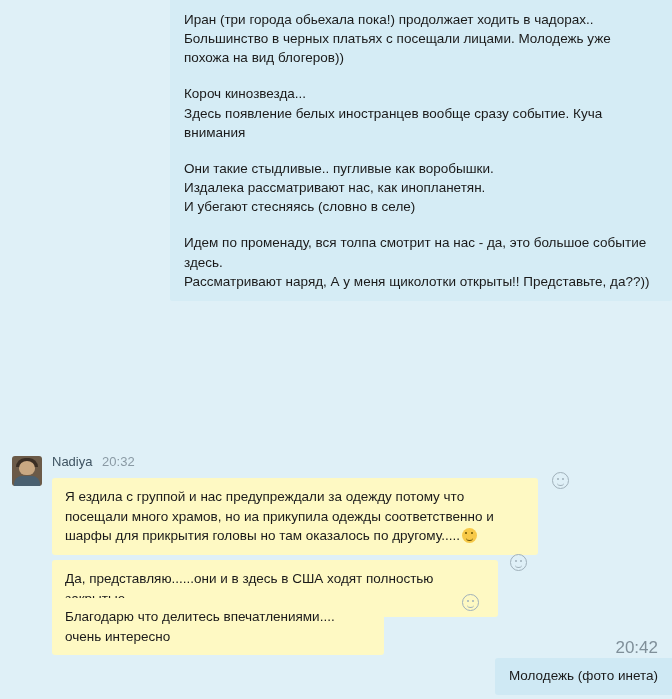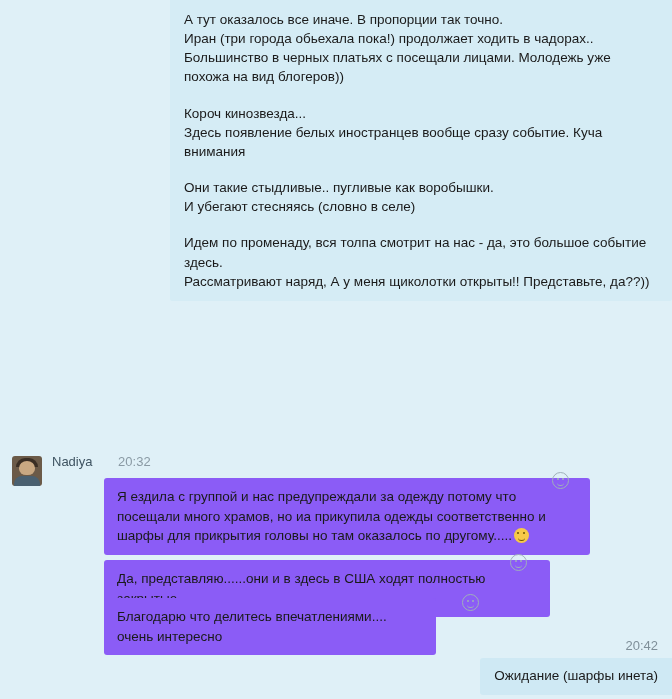--- a/index.html
+++ b/index.html
@@ -93,27 +93,26 @@
     top: 14px;
     font-size: 13px;
     color: #5a6b75;
   }
   .sender-name {
     color: #3e5361;
     margin-top: 36px;
   }
   .sender-time {
     color: #8a9aa4;
-    margin-left: 22px;
+    margin-left: 6px;
   }
 
   .bubble-in {
     position: relative;
-    margin-left: 52px;
-    background: #8b5cf6;
+    background: #fef9c3;
     border-radius: 3px;
     padding: 9px 13px;
     box-sizing: border-box;
     line-height: 1.45;
     color: #1a1a1a;
   }
   .bub1 {
     position: absolute;
     left: 52px;
     top: 38px;
@@ -195,47 +194,47 @@
   }
   .react1 { left: 552px; top: 32px; }
   .react2 { left: 510px; top: 114px; }
   .react3 { left: 462px; top: 154px; }
 
   
   .out-time {
     position: absolute;
     right: 14px;
     top: 638px;
-    font-size: 13px;
+    font-size: 17px;
     color: #7f8f99;
   }
   .msg-out-bottom {
     position: absolute;
     right: 0px;
     top: 658px;
     background: #cfe9f4;
     border-radius: 3px 0 0 3px;
     padding: 9px 14px;
     box-sizing: border-box;
     line-height: 1.4;
   }
 </style>
 </head>
 <body>
 
 <div class="chat">
 
   <div class="msg-out-top">
-    <p>А тут оказалось все иначе. В пропорции так точно.</p>
     <p>Иран (три города обьехала пока!) продолжает ходить в чадорах.. Большинство в черных платьях с посещали лицами. Молодежь уже похожа на вид блогеров))</p>
     <div class="para-gap"></div>
     <p>Короч кинозвезда...</p>
     <p>Здесь появление белых иностранцев вообще сразу событие. Куча внимания</p>
     <div class="para-gap"></div>
     <p>Они такие стыдливые.. пугливые как воробышки.</p>
+    <p>Издалека рассматривают нас, как инопланетян.</p>
     <p>И убегают стесняясь (словно в селе)</p>
     <div class="para-gap"></div>
     <p>Идем по променаду, вся толпа смотрит на нас - да, это большое событие здесь.</p>
     <p>Рассматривают наряд, А у меня щиколотки открыты!! Представьте, да??))</p>
   </div>
 
   <div class="in-block">
 
     <div class="avatar">
       <div class="hair"></div>
@@ -260,16 +259,16 @@
 
     <div class="bubble-in bub3">
       <span>Благодарю что делитесь впечатлениями.... очень интересно</span>
     </div>
     <div class="react-btn react3"></div>
 
   </div>
 
   <div class="out-time">20:42</div>
   <div class="msg-out-bottom">
-    <span>Ожидание (шарфы инета)</span>
+    <span>Молодежь (фото инета)</span>
   </div>
 
 </div>
 
 </body></html>

